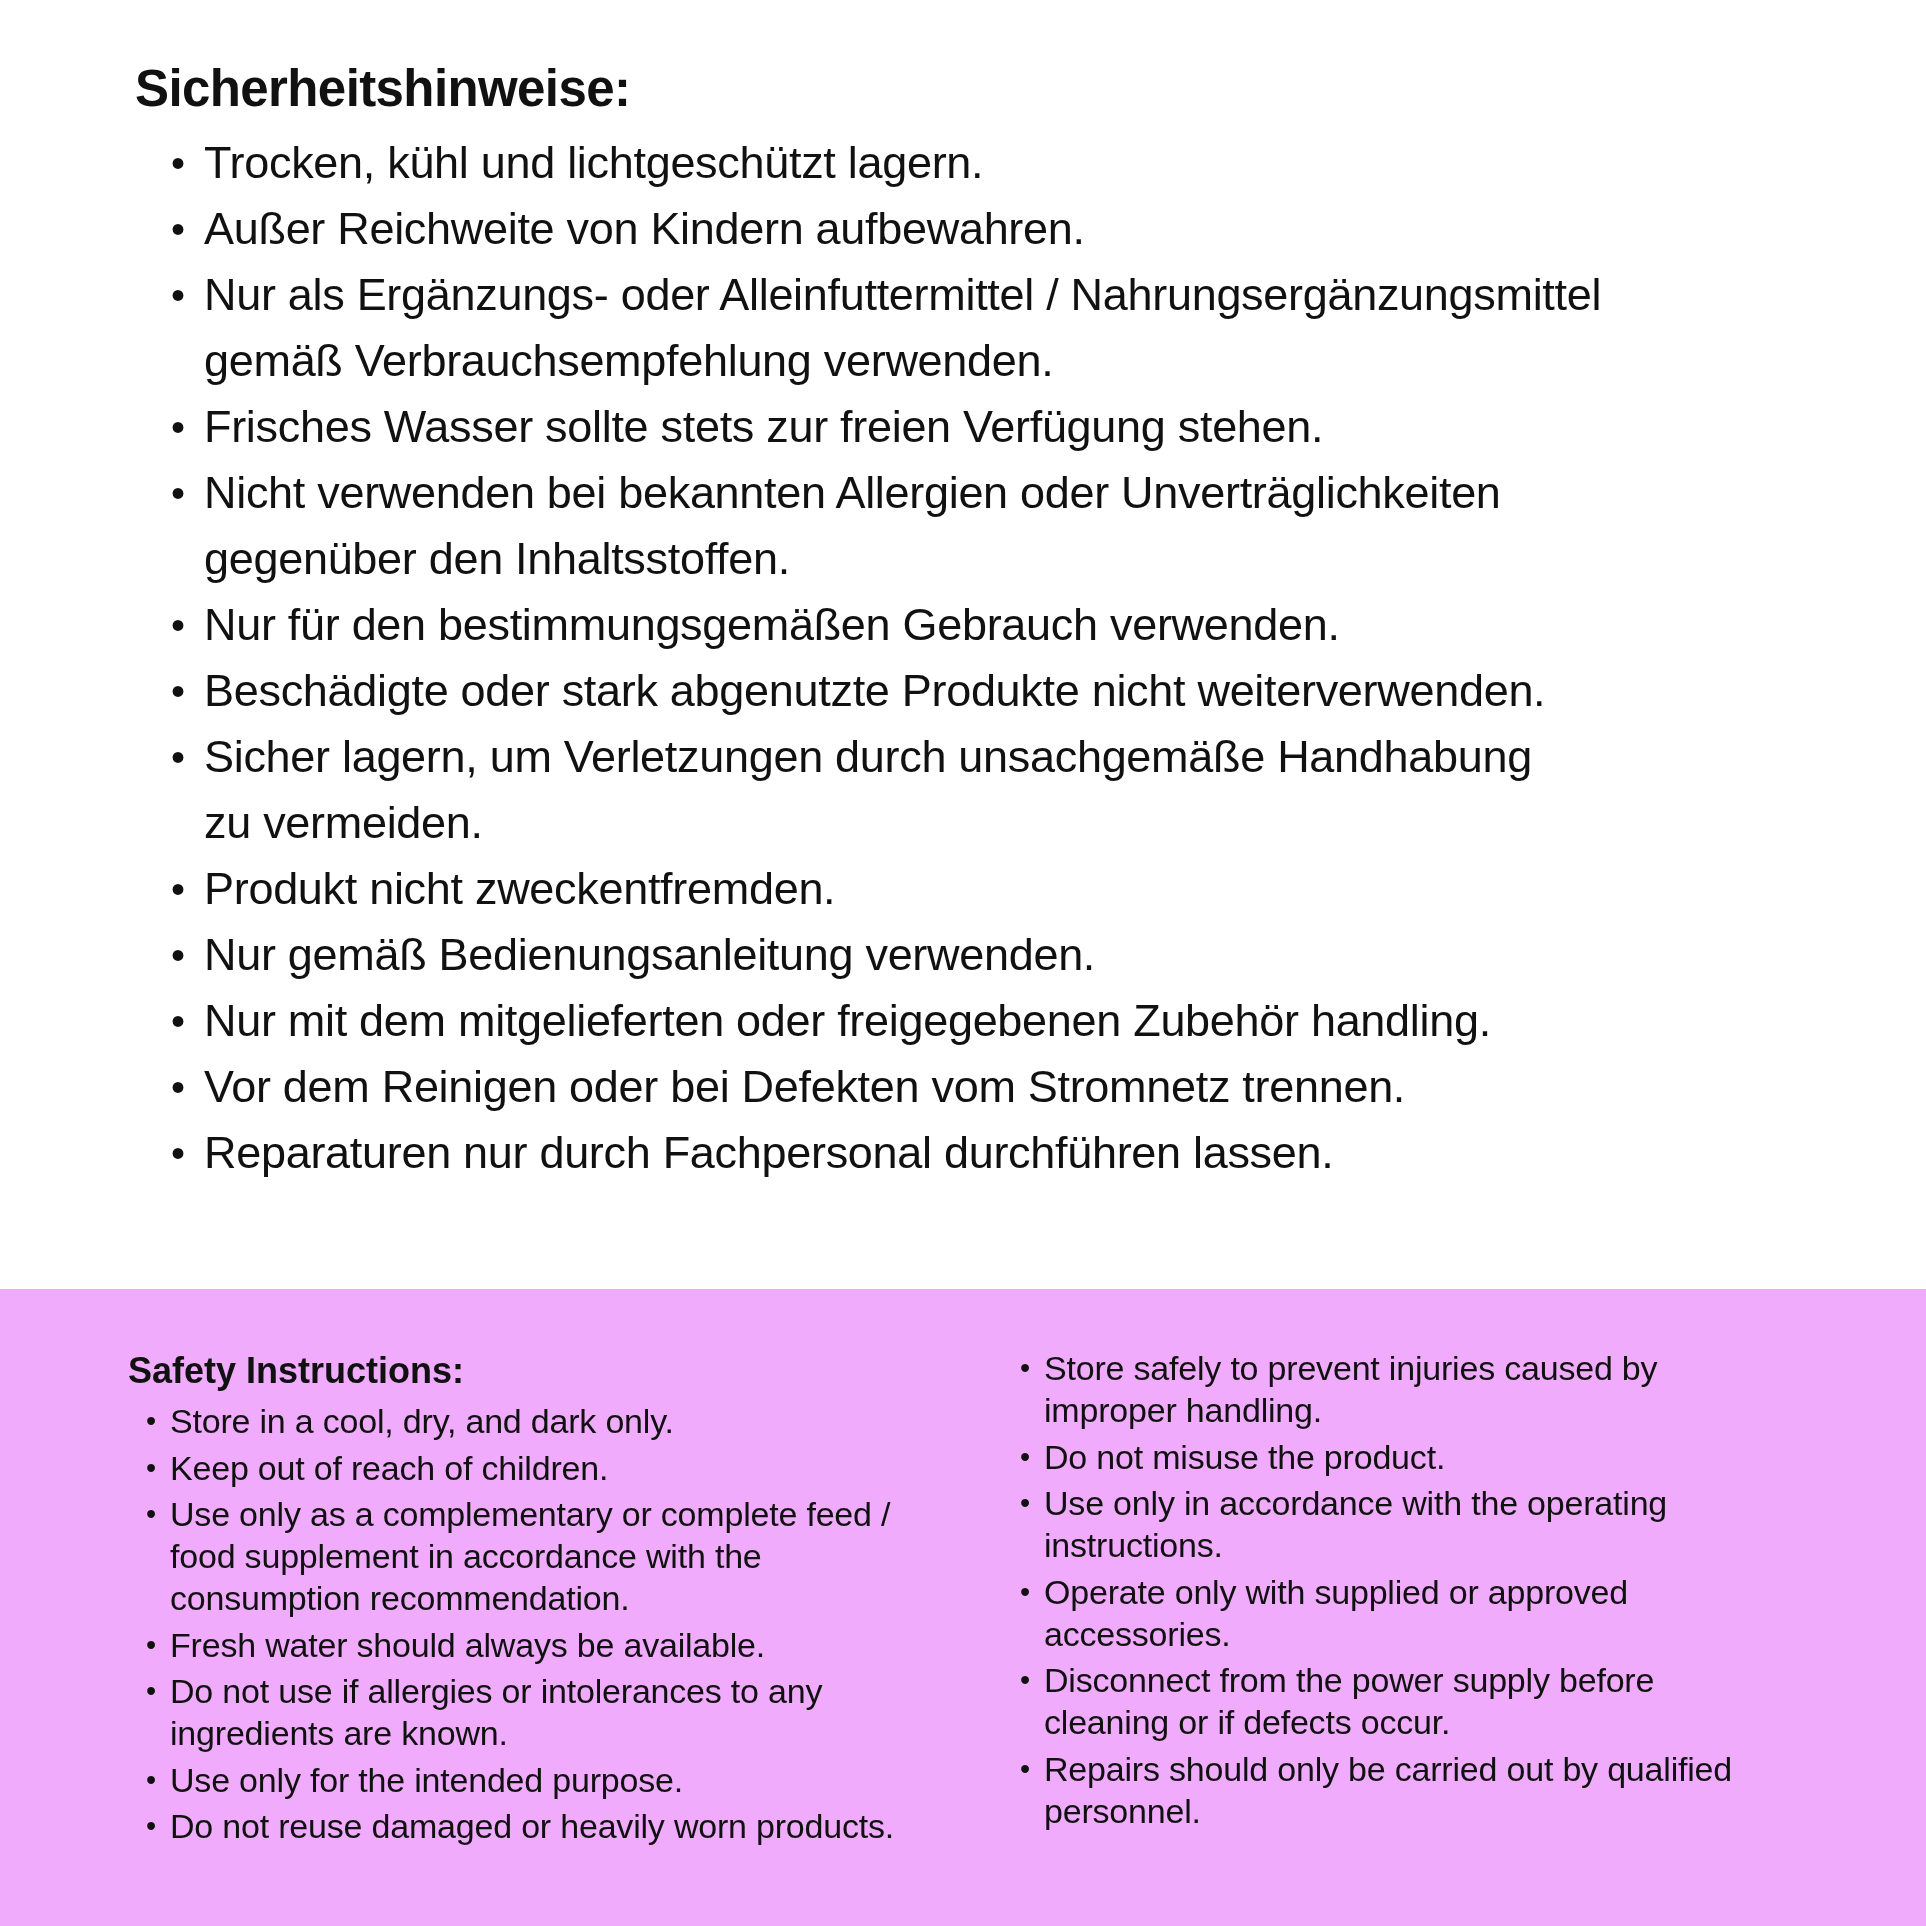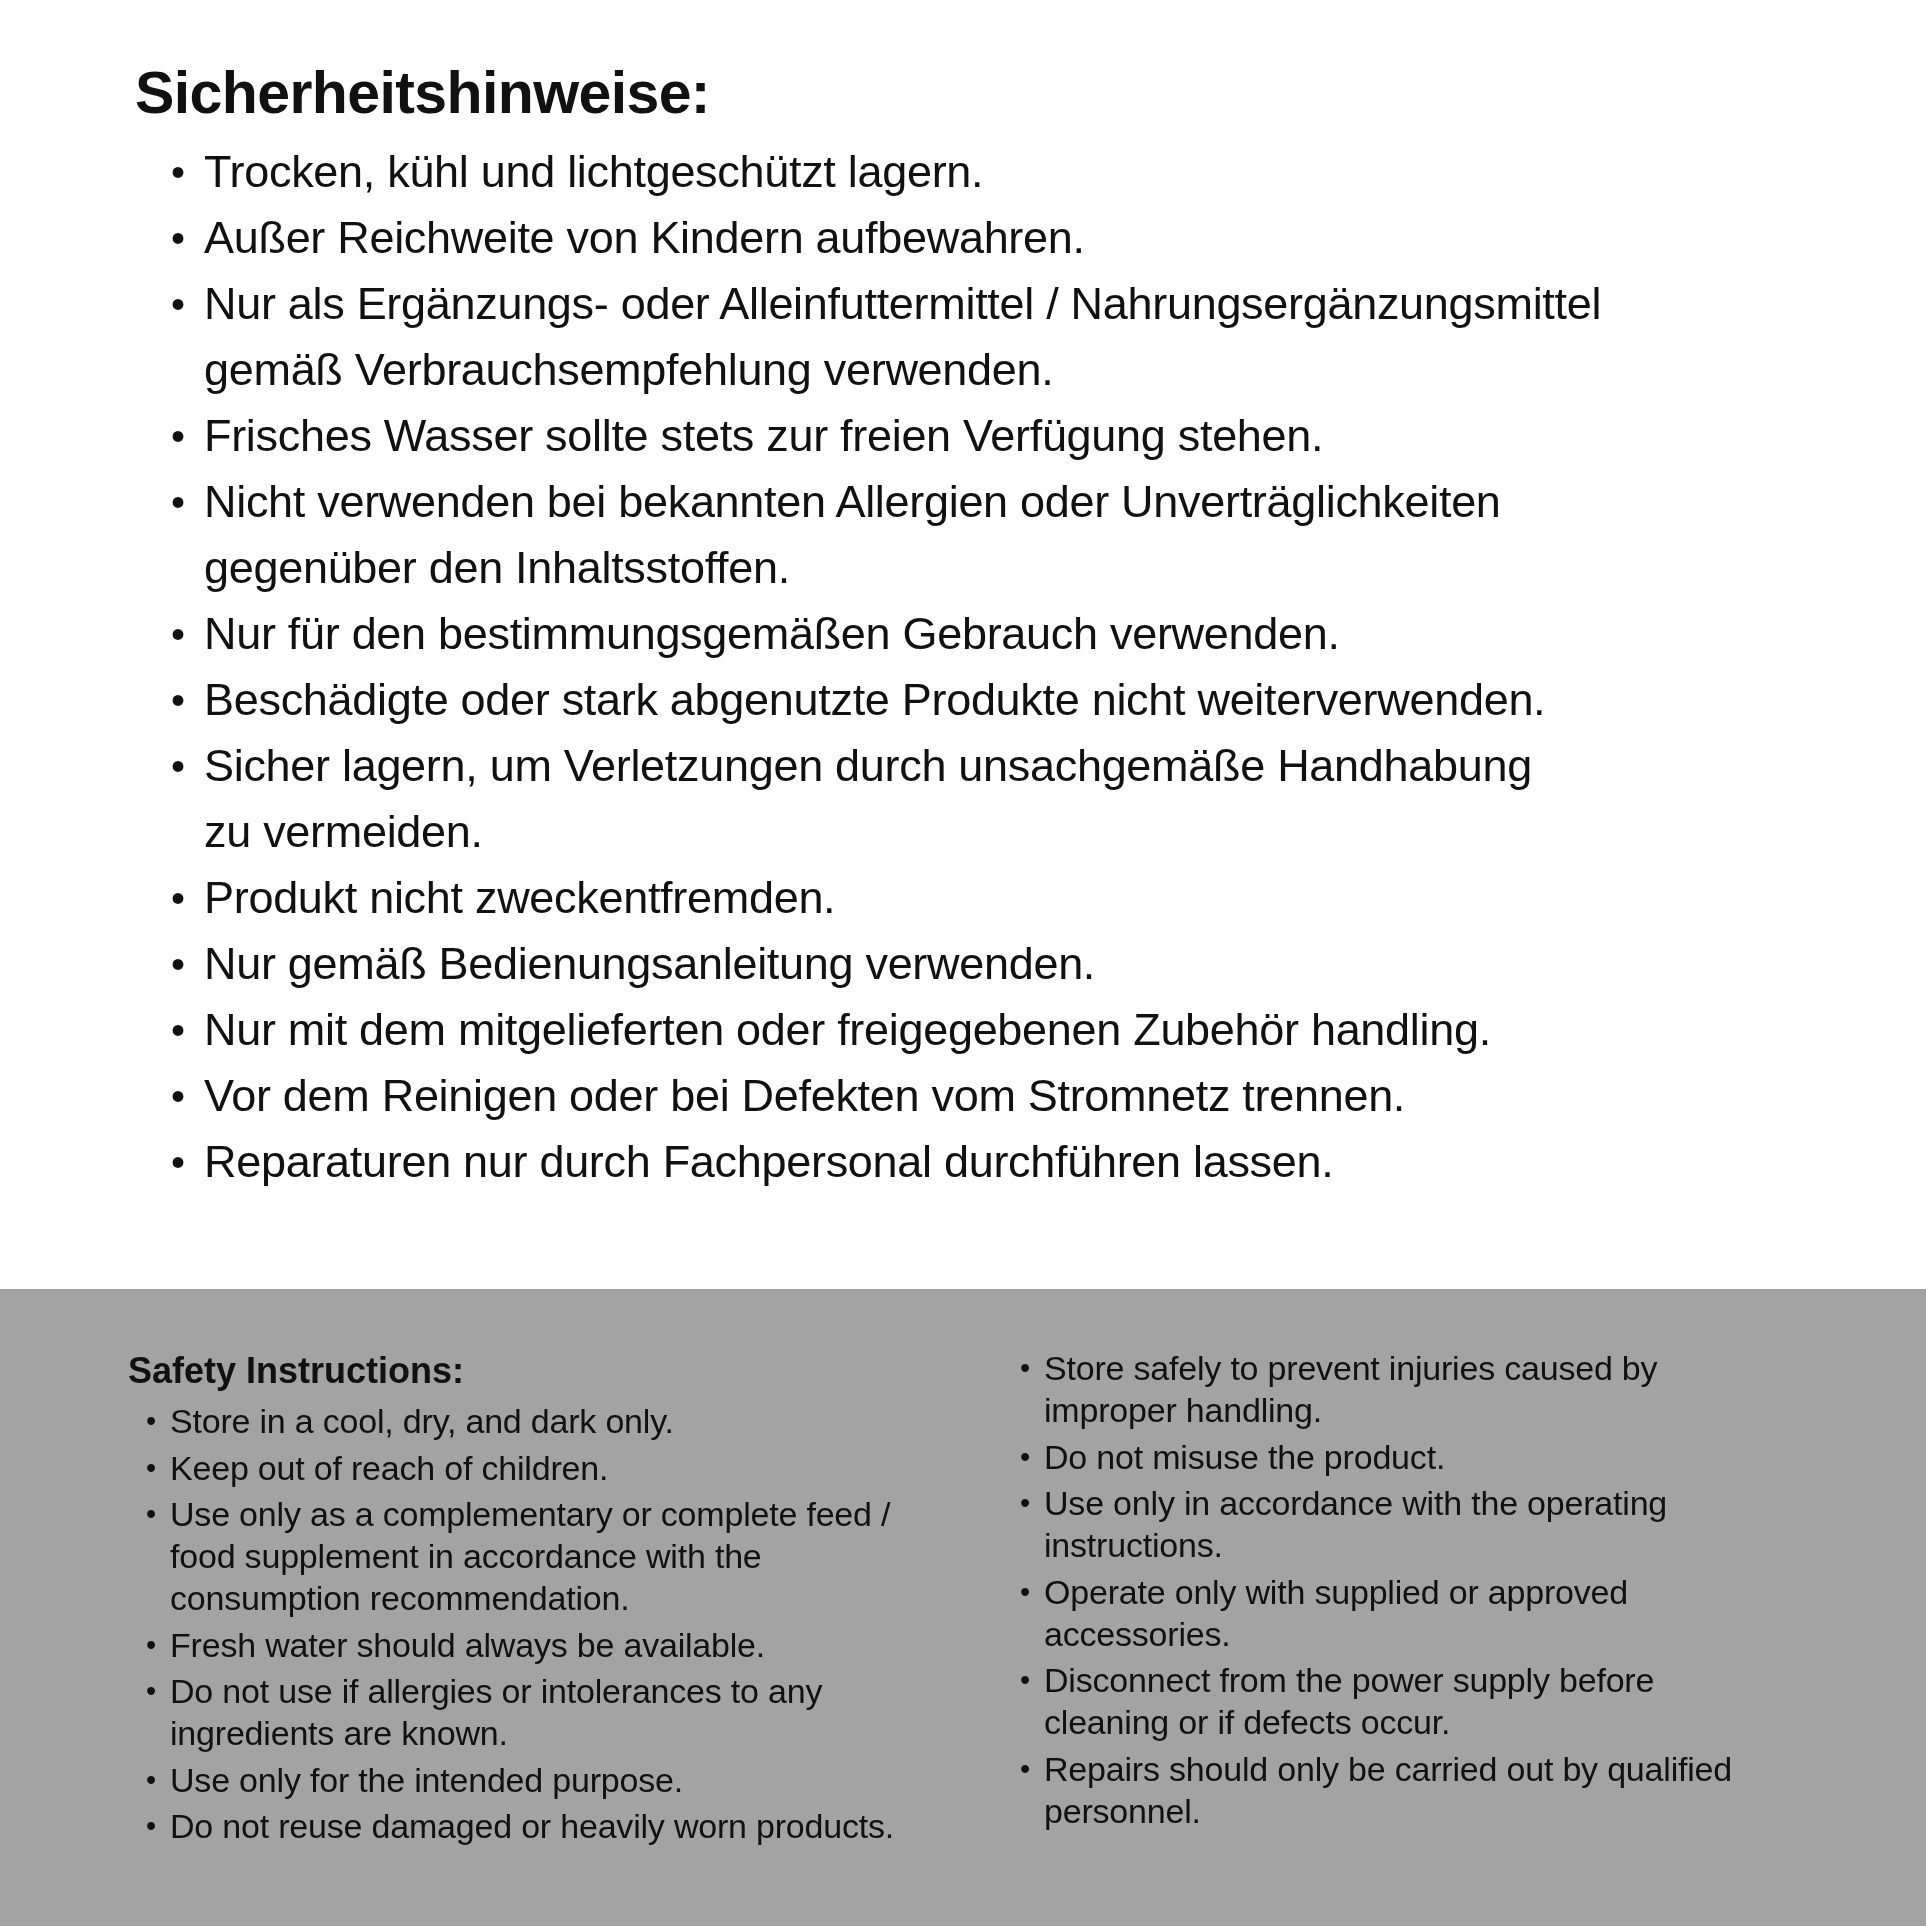--- a/index.html
+++ b/index.html
@@ -19,21 +19,21 @@
   
   .german-section {
     position: absolute;
     top: 0; left: 0;
     width: 1926px;
     height: 1289px;
     background: #ffffff;
   }
   .german-title {
     margin: 61px 0 0 135px;
-    font-size: 59px;
+    font-size: 51px;
     font-weight: 700;
     line-height: 1.1;
     letter-spacing: -0.6px;
   }
   ul.instr-de {
     list-style: none;
     margin: 13px 0 18px 135px;
     padding: 0 0 0 69px;
     font-size: 45px;
     line-height: 66px;
@@ -51,21 +51,21 @@
     font-size: 40px;
     line-height: 66px;
   }
 
   
   .english-section {
     position: absolute;
     top: 1289px; left: 0;
     width: 1926px;
     height: 638px;
-    background: #a3a3a3;
+    background: #f0abfc;
   }
   .en-col-left {
     position: absolute;
     top: 0; left: 128px;
     width: 873px;
   }
   .en-col-right {
     position: absolute;
     top: 0; left: 1002px;
     width: 892px;

